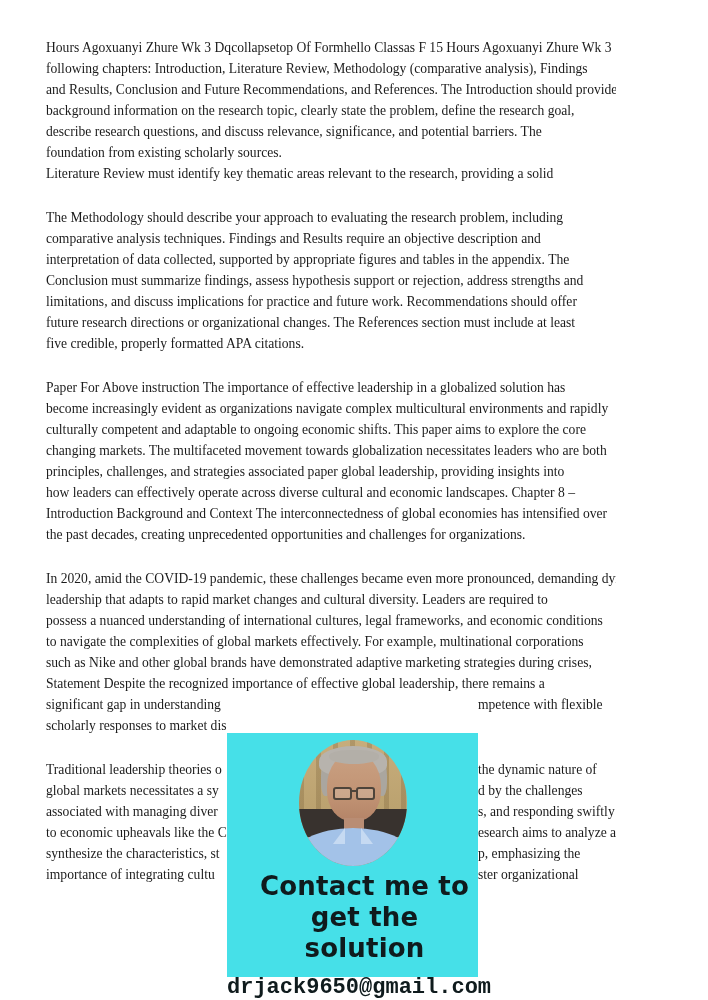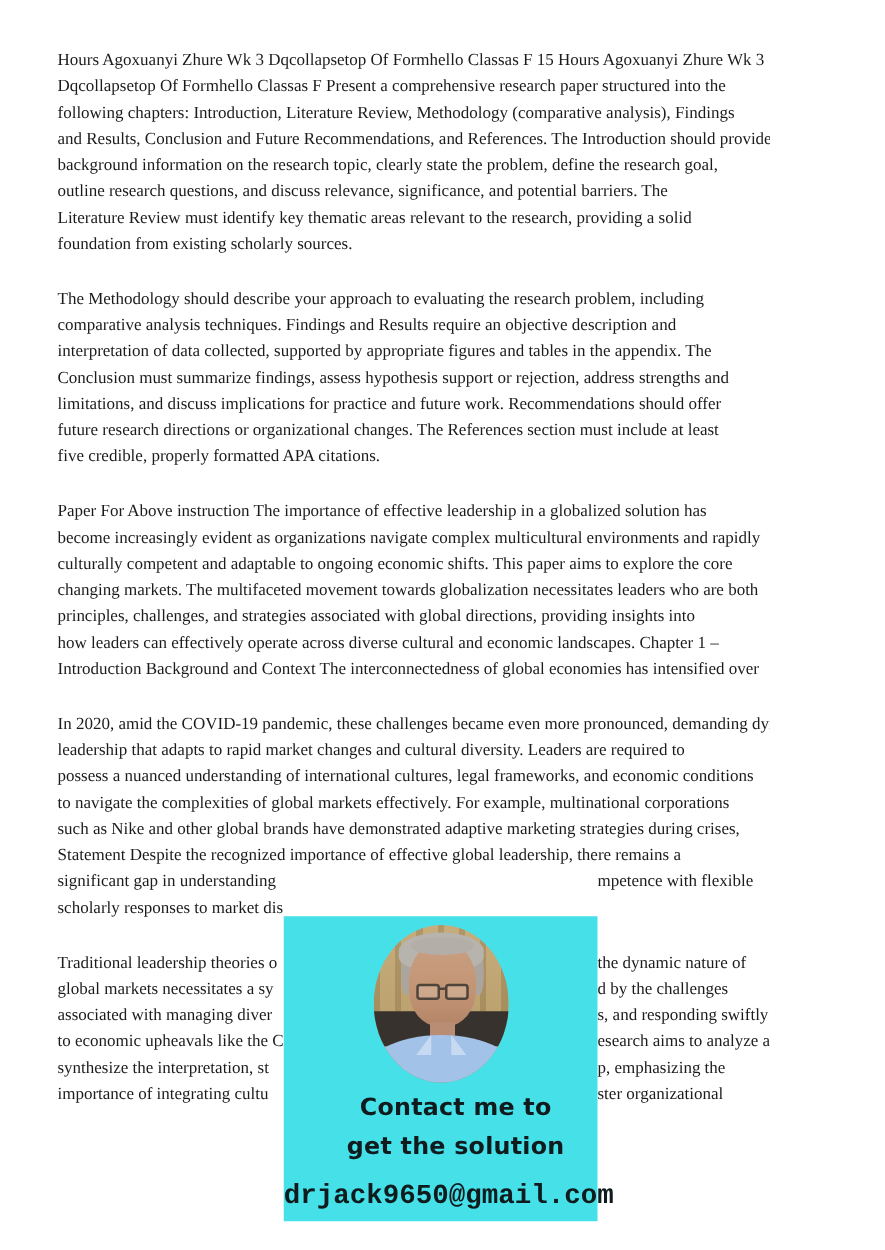--- a/index.html
+++ b/index.html
@@ -110,21 +110,21 @@
   }
   .photo .collar-l, .photo .collar-r {
     position: absolute; bottom: 22px; width: 0; height: 0;
     border-style: solid;
   }
   .photo .collar-l { left: 34px; border-width: 0 0 16px 12px; border-color: transparent transparent #c6daf2 transparent; }
   .photo .collar-r { right: 34px; border-width: 16px 0 0 12px; border-color: transparent transparent transparent #c6daf2; }
   .card-line {
     font-family: "DejaVu Sans", sans-serif;
     font-weight: 700;
-    font-size: 19px;
+    font-size: 26px;
     line-height: 31px;
     letter-spacing: 0.2px;
     margin-top: 0;
     margin-left: 24px;
   }
   .card-line.first { margin-top: 5px; }
   .card-email {
     font-family: Liberation Mono, monospace;
     font-weight: 700;
     font-size: 22px;
@@ -134,62 +134,62 @@
   }
 </style>
 </head>
 <body>
 
 <div class="page">
 
   <div class="doc" style="color: rgb(27, 27, 27);">
       <div class="para">
         <div class="line">Hours Agoxuanyi Zhure Wk 3 Dqcollapsetop Of Formhello Classas F 15 Hours Agoxuanyi Zhure Wk 3</div>
-        <div class="line">Dqcollapsetop Of Formhello Classas F Present a comprehensive research paper structured into the</div>
         <div class="line">following chapters: Introduction, Literature Review, Methodology (comparative analysis), Findings</div>
         <div class="line">and Results, Conclusion and Future Recommendations, and References. The Introduction should provide</div>
         <div class="line">background information on the research topic, clearly state the problem, define the research goal,</div>
-        <div class="line">outline research questions, and discuss relevance, significance, and potential barriers. The</div>
+        <div class="line">describe research questions, and discuss relevance, significance, and potential barriers. The</div>
+        <div class="line">foundation from existing scholarly sources.</div>
         <div class="line">Literature Review must identify key thematic areas relevant to the research, providing a solid</div>
-        <div class="line">foundation from existing scholarly sources.</div>
       </div>
       <div class="para">
         <div class="line">The Methodology should describe your approach to evaluating the research problem, including</div>
         <div class="line">comparative analysis techniques. Findings and Results require an objective description and</div>
         <div class="line">interpretation of data collected, supported by appropriate figures and tables in the appendix. The</div>
         <div class="line">Conclusion must summarize findings, assess hypothesis support or rejection, address strengths and</div>
         <div class="line">limitations, and discuss implications for practice and future work. Recommendations should offer</div>
         <div class="line">future research directions or organizational changes. The References section must include at least</div>
         <div class="line">five credible, properly formatted APA citations.</div>
       </div>
       <div class="para">
         <div class="line">Paper For Above instruction The importance of effective leadership in a globalized solution has</div>
         <div class="line">become increasingly evident as organizations navigate complex multicultural environments and rapidly</div>
         <div class="line">culturally competent and adaptable to ongoing economic shifts. This paper aims to explore the core</div>
         <div class="line">changing markets. The multifaceted movement towards globalization necessitates leaders who are both</div>
-        <div class="line">principles, challenges, and strategies associated with global directions, providing insights into</div>
-        <div class="line">how leaders can effectively operate across diverse cultural and economic landscapes. Chapter 1 –</div>
+        <div class="line">principles, challenges, and strategies associated paper global leadership, providing insights into</div>
+        <div class="line">how leaders can effectively operate across diverse cultural and economic landscapes. Chapter 8 –</div>
         <div class="line">Introduction Background and Context The interconnectedness of global economies has intensified over</div>
+        <div class="line">the past decades, creating unprecedented opportunities and challenges for organizations.</div>
       </div>
       <div class="para">
         <div class="line">In 2020, amid the COVID-19 pandemic, these challenges became even more pronounced, demanding dynamic</div>
         <div class="line">leadership that adapts to rapid market changes and cultural diversity. Leaders are required to</div>
         <div class="line">possess a nuanced understanding of international cultures, legal frameworks, and economic conditions</div>
         <div class="line">to navigate the complexities of global markets effectively. For example, multinational corporations</div>
         <div class="line">such as Nike and other global brands have demonstrated adaptive marketing strategies during crises,</div>
         <div class="line">Statement Despite the recognized importance of effective global leadership, there remains a</div>
         <div class="line"><span class="frag-left">significant gap in understanding</span><span class="frag-right">mpetence with flexible</span></div>
         <div class="line"><span class="frag-left">scholarly responses to market dis</span><span class="frag-right"></span></div>
       </div>
       <div class="para">
         <div class="line"><span class="frag-left">Traditional leadership theories o</span><span class="frag-right">the dynamic nature of</span></div>
         <div class="line"><span class="frag-left">global markets necessitates a sy</span><span class="frag-right">d by the challenges</span></div>
         <div class="line"><span class="frag-left">associated with managing diver</span><span class="frag-right">s, and responding swiftly</span></div>
         <div class="line"><span class="frag-left">to economic upheavals like the C</span><span class="frag-right">esearch aims to analyze and</span></div>
-        <div class="line"><span class="frag-left">synthesize the interpretation, st</span><span class="frag-right">p, emphasizing the</span></div>
+        <div class="line"><span class="frag-left">synthesize the characteristics, st</span><span class="frag-right">p, emphasizing the</span></div>
         <div class="line"><span class="frag-left">importance of integrating cultu</span><span class="frag-right">ster organizational</span></div>
       </div>
     </div>
 
   <div class="card" style="background: rgb(70, 224, 232); color: rgb(15, 27, 29);">
     <div class="photo">
       <div class="stripes"></div>
       <div class="band"></div>
       <div class="hair-l"></div>
       <div class="hair-r"></div>

